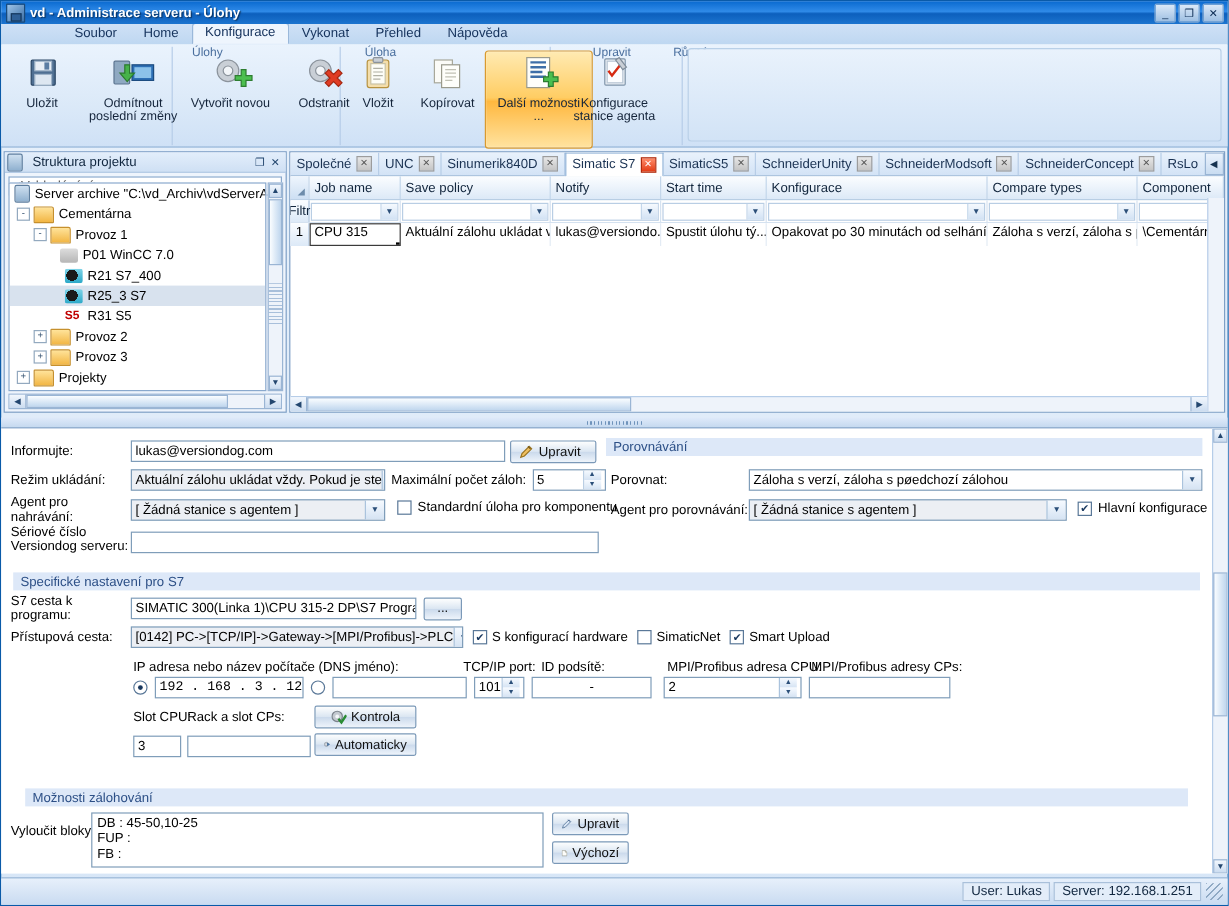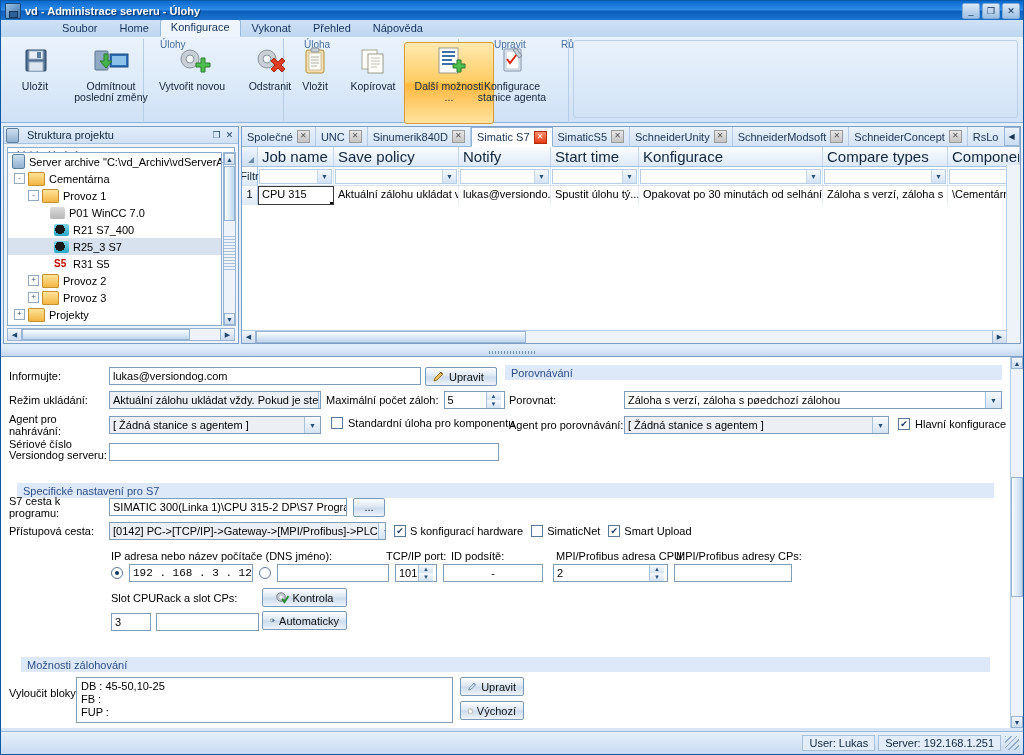--- a/index.html
+++ b/index.html
@@ -106,21 +106,21 @@
   .gtab.active{background:#fff;border-top:1px solid #8fb2d8;border-left:1px solid #8fb2d8;
     border-right:1px solid #8fb2d8;border-bottom:1px solid #fff;margin-bottom:-1px;font-weight:normal;}
   .xbox{width:11px;height:11px;background:linear-gradient(to bottom,#e7e7e7,#c4c4c4);
     border:1px solid #9c9c9c;font-size:8px;line-height:9px;text-align:center;color:#555;}
   .xbox.red{background:linear-gradient(to bottom,#ff8c6a,#e33b14);border-color:#b02a0c;color:#fff;}
   .tabnav{margin-left:auto;display:flex;align-items:center;}
   .tabnav span{width:14px;height:17px;display:flex;align-items:center;justify-content:center;
     background:linear-gradient(to bottom,#eaf2fc,#c9dcf1);border:1px solid #9ab5d4;font-size:8px;color:#16324f;}
   .ghead{height:19px;display:flex;background:linear-gradient(to bottom,#fbfdff,#dce9f7);
     border-bottom:1px solid #a9c2de;}
-  .gh{display:flex;align-items:center;padding-left:4px;font-size:15px;color:#12263d;
+  .gh{display:flex;align-items:center;padding-left:4px;font-size:11px;color:#12263d;
     border-right:1px solid #c3d6ea;box-sizing:border-box;overflow:hidden;white-space:nowrap;}
   .gh.corner{width:16px;padding:0;background:linear-gradient(to bottom,#eef5fd,#cddff3);position:relative;}
   .gh.corner:after{content:"";position:absolute;right:3px;bottom:3px;width:0;height:0;
     border-left:6px solid transparent;border-bottom:6px solid #6d8cab;}
   .gfilter{height:18px;display:flex;background:#fff;border-bottom:1px solid #d5e2f0;}
   .gf{box-sizing:border-box;border-right:1px solid #d5e2f0;padding:1px;display:flex;align-items:center;}
   .gf.lbl{width:16px;justify-content:center;font-size:11px;color:#12263d;
     background:linear-gradient(to bottom,#fbfdff,#dce9f7);border-right:1px solid #a9c2de;}
   .ffield{flex:1;height:15px;border:1px solid #b9cee4;background:#fff;display:flex;align-items:center;
     box-sizing:border-box;}
@@ -602,21 +602,21 @@
           <div class="combo gray" style="width:265px">
             <span>[ Žádná stanice s agentem ]</span>
             <span class="cbtn">▼</span>
           </div>
         </div>
         <div class="row" style="position:absolute;left:897px;top:61px;gap:5px">
           <span class="chk">✔</span>
           <span class="lbl">Hlavní konfigurace</span>
         </div>
 
-        <div class="sec-title" style="position:absolute;left:8px;top:118px;right:8px;margin:8px">Specifické nastavení pro S7</div>
+        <div class="sec-title" style="position:absolute;left:8px;top:118px;right:8px;margin:2px">Specifické nastavení pro S7</div>
 
         <div class="row" style="position:absolute;left:8px;top:141px;height:18px">
           <div class="lbl" style="width:100px">S7 cesta k programu:</div>
           <div class="inp" style="width:238px">SIMATIC 300(Linka 1)\CPU 315-2 DP\S7 Program(1)</div>
           <div class="btn small" style="width:32px;justify-content:center;margin-left:6px">...</div>
         </div>
 
         <div class="row" style="position:absolute;left:8px;top:165px;height:18px">
           <div class="lbl" style="width:100px">Přístupová cesta:</div>
           <div class="combo gray" style="width:277px">
@@ -680,22 +680,22 @@
               <path d="M7 3 l5 3 l-5 3 z" fill="#4a7fb5" stroke="#2c5480"></path>
             </svg>
           <span>Automaticky</span>
         </div>
 
         <div class="sec-title" style="position:absolute;left:8px;top:288px;right:8px;margin:12px">Možnosti zálohování</div>
 
         <div class="lbl" style="position:absolute;left:8px;top:330px">Vyloučit bloky:</div>
         <div class="textarea" style="position:absolute;left:75px;top:320px;width:377px;height:46px">
           <div>DB : 45-50,10-25</div>
+          <div>FUP :</div>
           <div>FB :</div>
-          <div>FUP :</div>
         </div>
         <div class="btn" style="position:absolute;left:459px;top:320px;width:64px">
           <svg width="12" height="12" viewBox="0 0 12 12">
               <path d="M1 10 l1-3 l6-6 l2 2 l-6 6 z" fill="#d9e6f5" stroke="#5e7da0"></path>
               <path d="M7 1 l2 2" stroke="#41608a"></path>
             </svg>
           <span>Upravit</span>
         </div>
         <div class="btn" style="position:absolute;left:459px;top:344px;width:64px">
           <svg width="11" height="12" viewBox="0 0 11 12">

